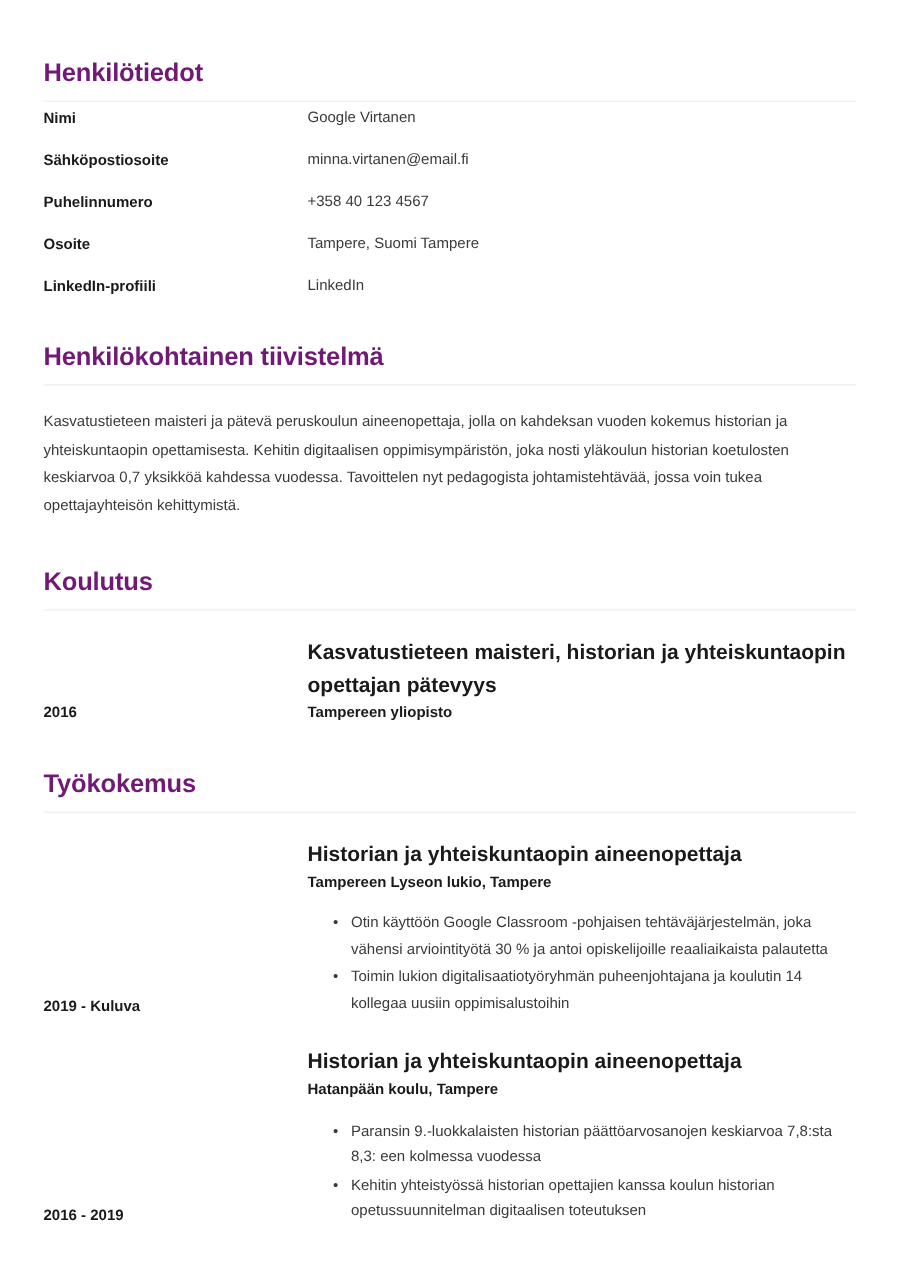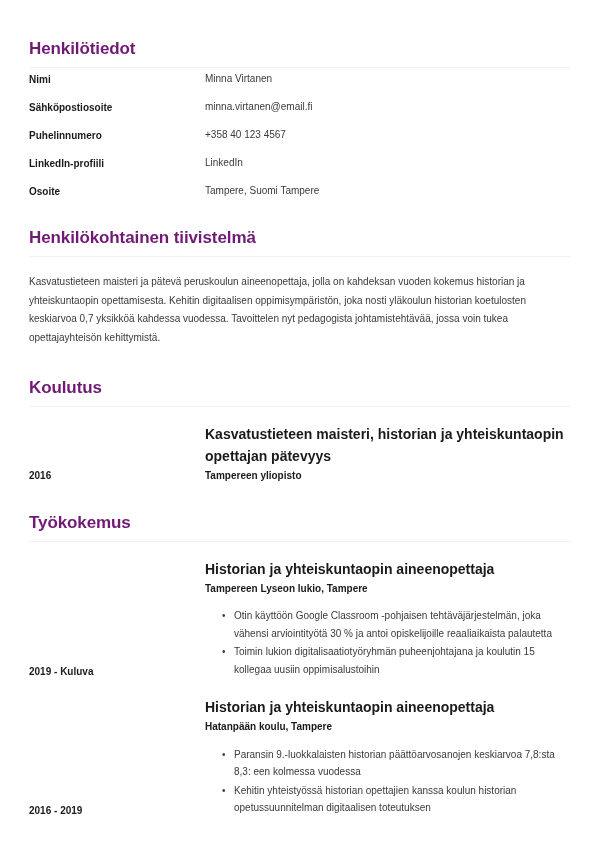--- a/index.html
+++ b/index.html
@@ -149,37 +149,37 @@
 
 <div class="page">
 
 
   <div class="section sec-personal">
     <h2 class="section-head">Henkilötiedot</h2>
     <div class="section-rule"></div>
     <div class="info-table">
       <div class="info-row">
         <div class="info-label">Nimi</div>
-        <div class="info-value">Minna Virtanen</div>
+        <div class="info-value">Google Virtanen</div>
       </div>
       <div class="info-row">
         <div class="info-label">Sähköpostiosoite</div>
         <div class="info-value">minna.virtanen@email.fi</div>
       </div>
       <div class="info-row">
         <div class="info-label">Puhelinnumero</div>
         <div class="info-value">+358 40 123 4567</div>
       </div>
       <div class="info-row">
+        <div class="info-label">Osoite</div>
+        <div class="info-value">Tampere, Suomi Tampere</div>
+      </div>
+      <div class="info-row">
         <div class="info-label">LinkedIn-profiili</div>
         <div class="info-value">LinkedIn</div>
-      </div>
-      <div class="info-row">
-        <div class="info-label">Osoite</div>
-        <div class="info-value">Tampere, Suomi Tampere</div>
       </div>
     </div>
   </div>
 
   <div class="section sec-summary">
     <h2 class="section-head">Henkilökohtainen tiivistelmä</h2>
     <div class="section-rule"></div>
     <p class="summary-text">Kasvatustieteen maisteri ja pätevä peruskoulun aineenopettaja, jolla on kahdeksan vuoden kokemus historian ja yhteiskuntaopin opettamisesta. Kehitin digitaalisen oppimisympäristön, joka nosti yläkoulun historian koetulosten keskiarvoa 0,7 yksikköä kahdessa vuodessa. Tavoittelen nyt pedagogista johtamistehtävää, jossa voin tukea opettajayhteisön kehittymistä.</p>
   </div>
 
@@ -199,21 +199,21 @@
     <h2 class="section-head">Työkokemus</h2>
     <div class="section-rule"></div>
 
     <div class="entry">
       <div class="entry-date">2019 - Kuluva</div>
       <div class="entry-body">
         <div class="entry-title">Historian ja yhteiskuntaopin aineenopettaja</div>
         <div class="entry-org">Tampereen Lyseon lukio, Tampere</div>
         <ul class="bullets">
           <li>Otin käyttöön Google Classroom -pohjaisen tehtäväjärjestelmän, joka vähensi arviointityötä 30 % ja antoi opiskelijoille reaaliaikaista palautetta</li>
-          <li>Toimin lukion digitalisaatiotyöryhmän puheenjohtajana ja koulutin 15 kollegaa uusiin oppimisalustoihin</li>
+          <li>Toimin lukion digitalisaatiotyöryhmän puheenjohtajana ja koulutin 14 kollegaa uusiin oppimisalustoihin</li>
         </ul>
       </div>
     </div>
 
     <div class="entry">
       <div class="entry-date">2016 - 2019</div>
       <div class="entry-body">
         <div class="entry-title">Historian ja yhteiskuntaopin aineenopettaja</div>
         <div class="entry-org">Hatanpään koulu, Tampere</div>
         <ul class="bullets">

